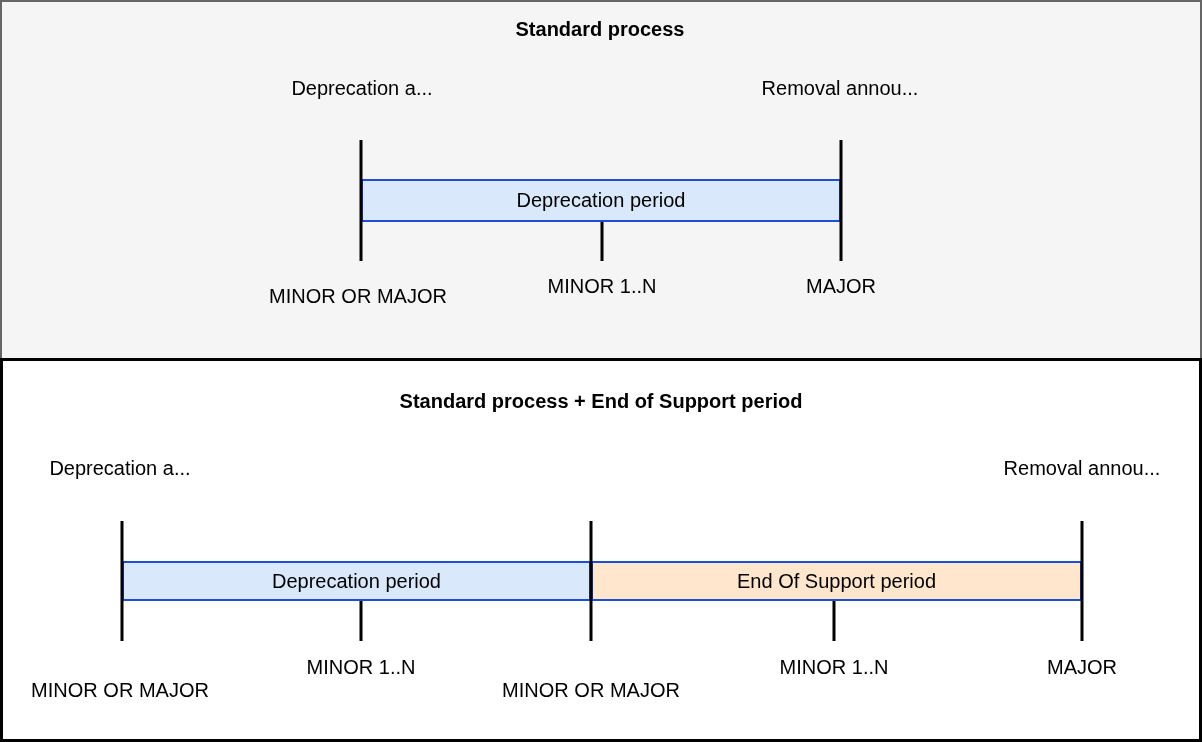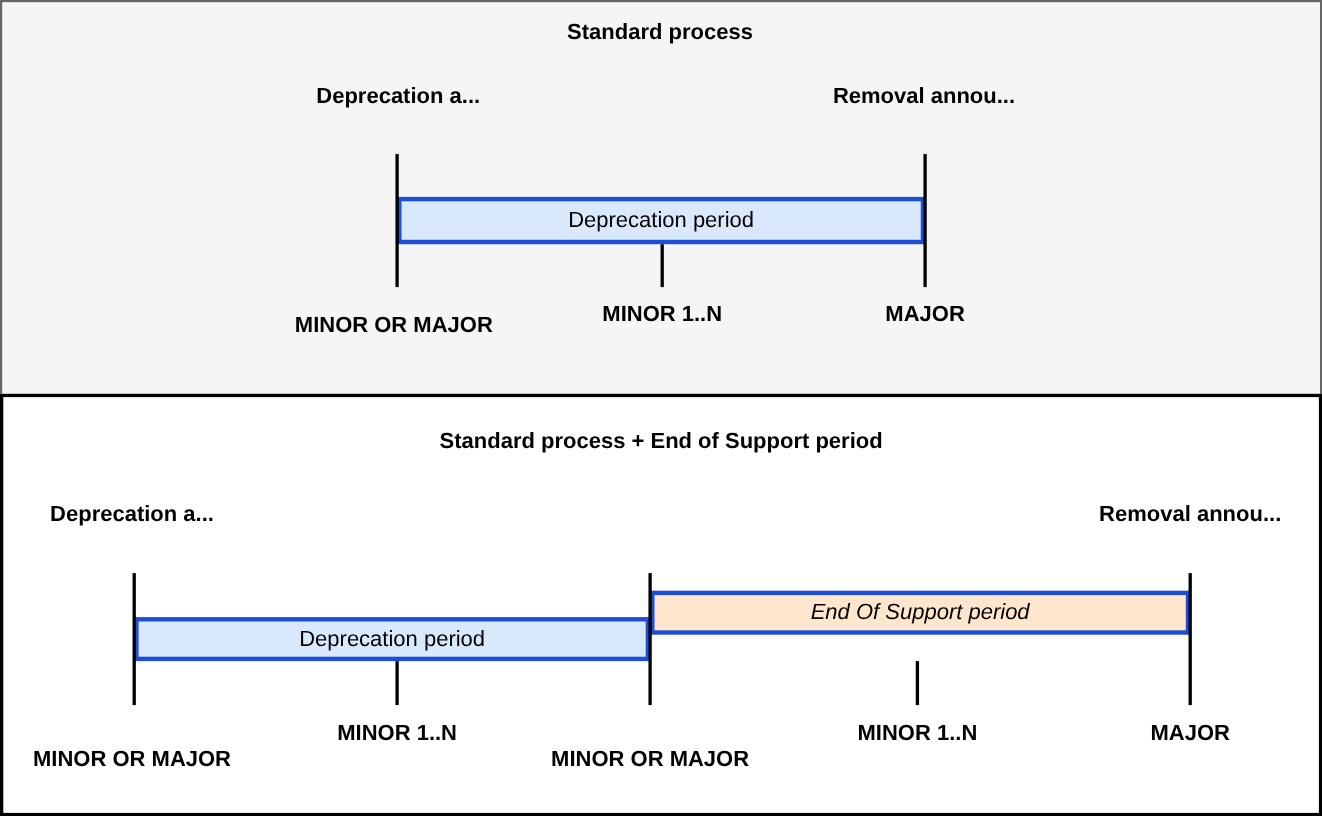--- a/index.html
+++ b/index.html
@@ -24,34 +24,33 @@
     border: 3px solid #000000;
   }
   .label {
     position: absolute;
     transform: translateX(-50%);
     white-space: nowrap;
     font-size: 20px;
     line-height: 28px;
     text-align: center;
     z-index: 3;
-    font-weight: bold;
   }
   .title { font-weight: bold; }
   .tick {
     position: absolute;
     width: 3px;
     background: #000000;
     transform: translateX(-50%);
     z-index: 2;
   }
   .bar {
     position: absolute;
     box-sizing: border-box;
-    border: 4px solid #1d4ed8;
+    border: 2px solid #1d4ed8;
     display: flex;
     align-items: center;
     justify-content: center;
     font-size: 20px;
     z-index: 1;
   }
   .bar-blue { background: #dae8fc; }
   .bar-orange { background: #ffe6cc; }
 </style>
 </head>
@@ -90,21 +89,21 @@
 
   <div class="tick" style="left:122px; top:521px; height:120px;"></div>
   <div class="tick" style="left:591px; top:521px; height:120px;"></div>
   <div class="tick" style="left:1082px; top:521px; height:120px;"></div>
   <div class="tick" style="left:361px; top:601px; height:40px;"></div>
   <div class="tick" style="left:834px; top:601px; height:40px;"></div>
 
   <div class="bar bar-blue" style="left:122px; top:561px; width:469px; height:40px;">
     <span>Deprecation period</span>
   </div>
-  <div class="bar bar-orange" style="left:591px; top:537px; width:491px; height:40px;font-style:italic;">
+  <div class="bar bar-orange" style="left:591px; top:561px; width:491px; height:40px;">
     <span>End Of Support period</span>
   </div>
 
   <div class="label" style="left:120px; top:676px;">MINOR OR MAJOR</div>
   <div class="label" style="left:361px; top:653px;">MINOR 1..N</div>
   <div class="label" style="left:591px; top:676px;">MINOR OR MAJOR</div>
   <div class="label" style="left:834px; top:653px;">MINOR 1..N</div>
   <div class="label" style="left:1082px; top:653px;">MAJOR</div>
 
 </div>

